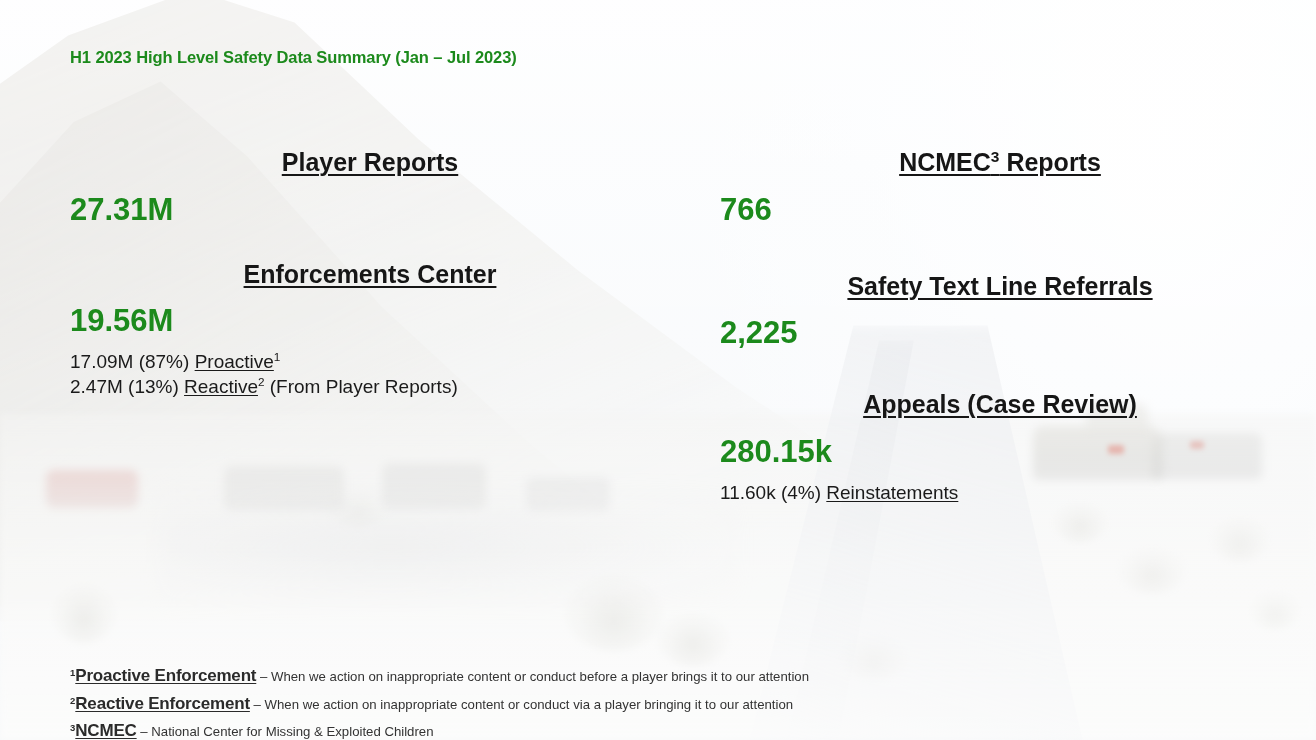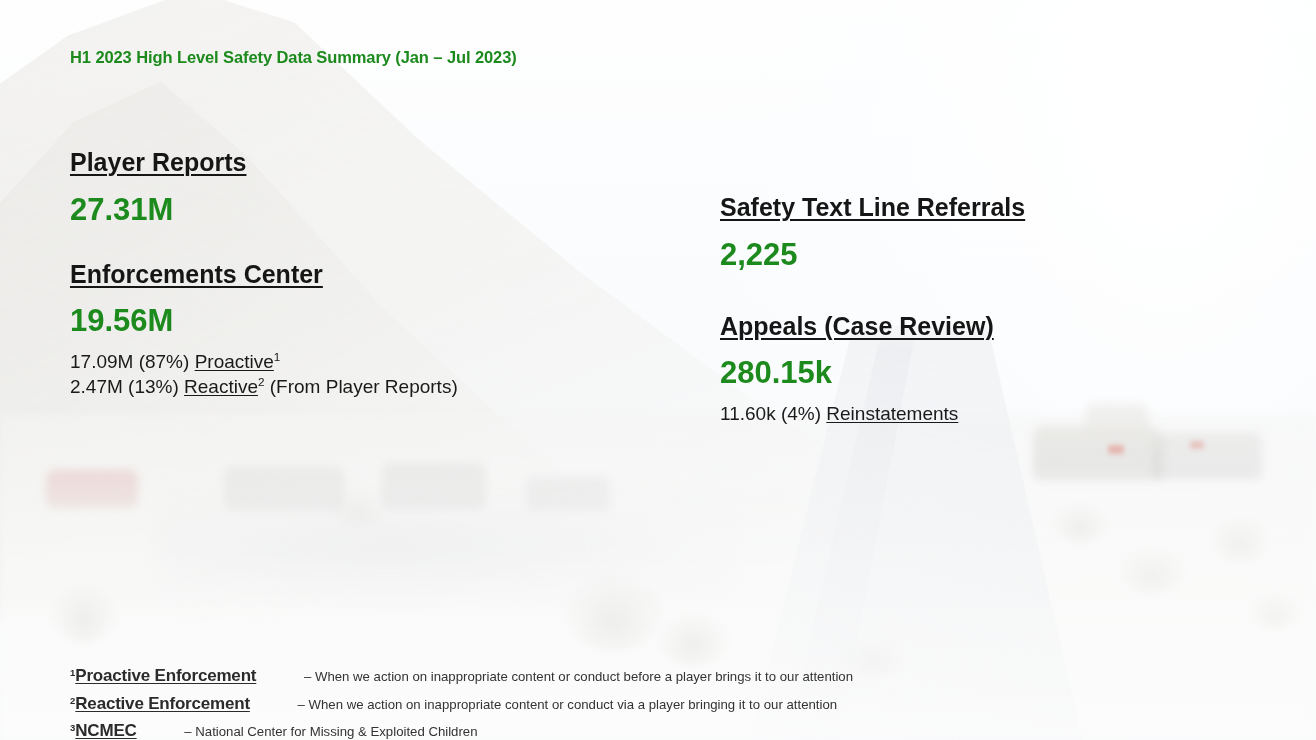--- a/index.html
+++ b/index.html
@@ -219,20 +219,21 @@
 
   .metric-heading {
     font-size: 25px;
     font-weight: bold;
     color: #161616;
     text-decoration: underline;
     text-underline-offset: 3px;
     text-decoration-thickness: 2px;
     line-height: 1.18;
     white-space: nowrap;
+    text-align: center;
   }
   .metric-heading sup {
     font-size: 0.62em;
     vertical-align: super;
     line-height: 0;
   }
 
   .metric-value {
     font-size: 31px;
     font-weight: bold;
@@ -286,21 +287,21 @@
     line-height: 0;
   }
   .footnote .fn-term {
     font-weight: bold;
     text-decoration: underline;
     text-underline-offset: 2px;
     text-decoration-thickness: 1.2px;
     font-size: 17px;
     letter-spacing: -0.2px;
   }
-  .footnote .fn-def { color: #333333; padding-left: 44px; }
+  .footnote .fn-def { color: #333333; }
 </style>
 </head>
 <body>
 
 <div id="slide">
 
   <div class="bg-layer">
     <div class="bg-sky"></div>
     <div class="bg-mountain"></div>
     <div class="bg-mountain2"></div>
@@ -357,20 +358,24 @@
           <div class="metric-line">
             <span>2.47M (13%) </span><u>Reactive</u><sup>2</sup><span>  (From  Player Reports)</span>
           </div>
         </div>
       </div>
 
     </div>
 
     <div class="col col-right">
 
+      <div class="metric">
+        <div class="metric-heading"><span>NCMEC</span><sup>3</sup><span> Reports</span></div>
+        <div class="metric-value">766</div>
+      </div>
 
       <div class="gap-right-1"></div>
 
       <div class="metric">
         <div class="metric-heading">Safety Text Line Referrals</div>
         <div class="metric-value">2,225</div>
       </div>
 
       <div class="gap-right-2"></div>
 

